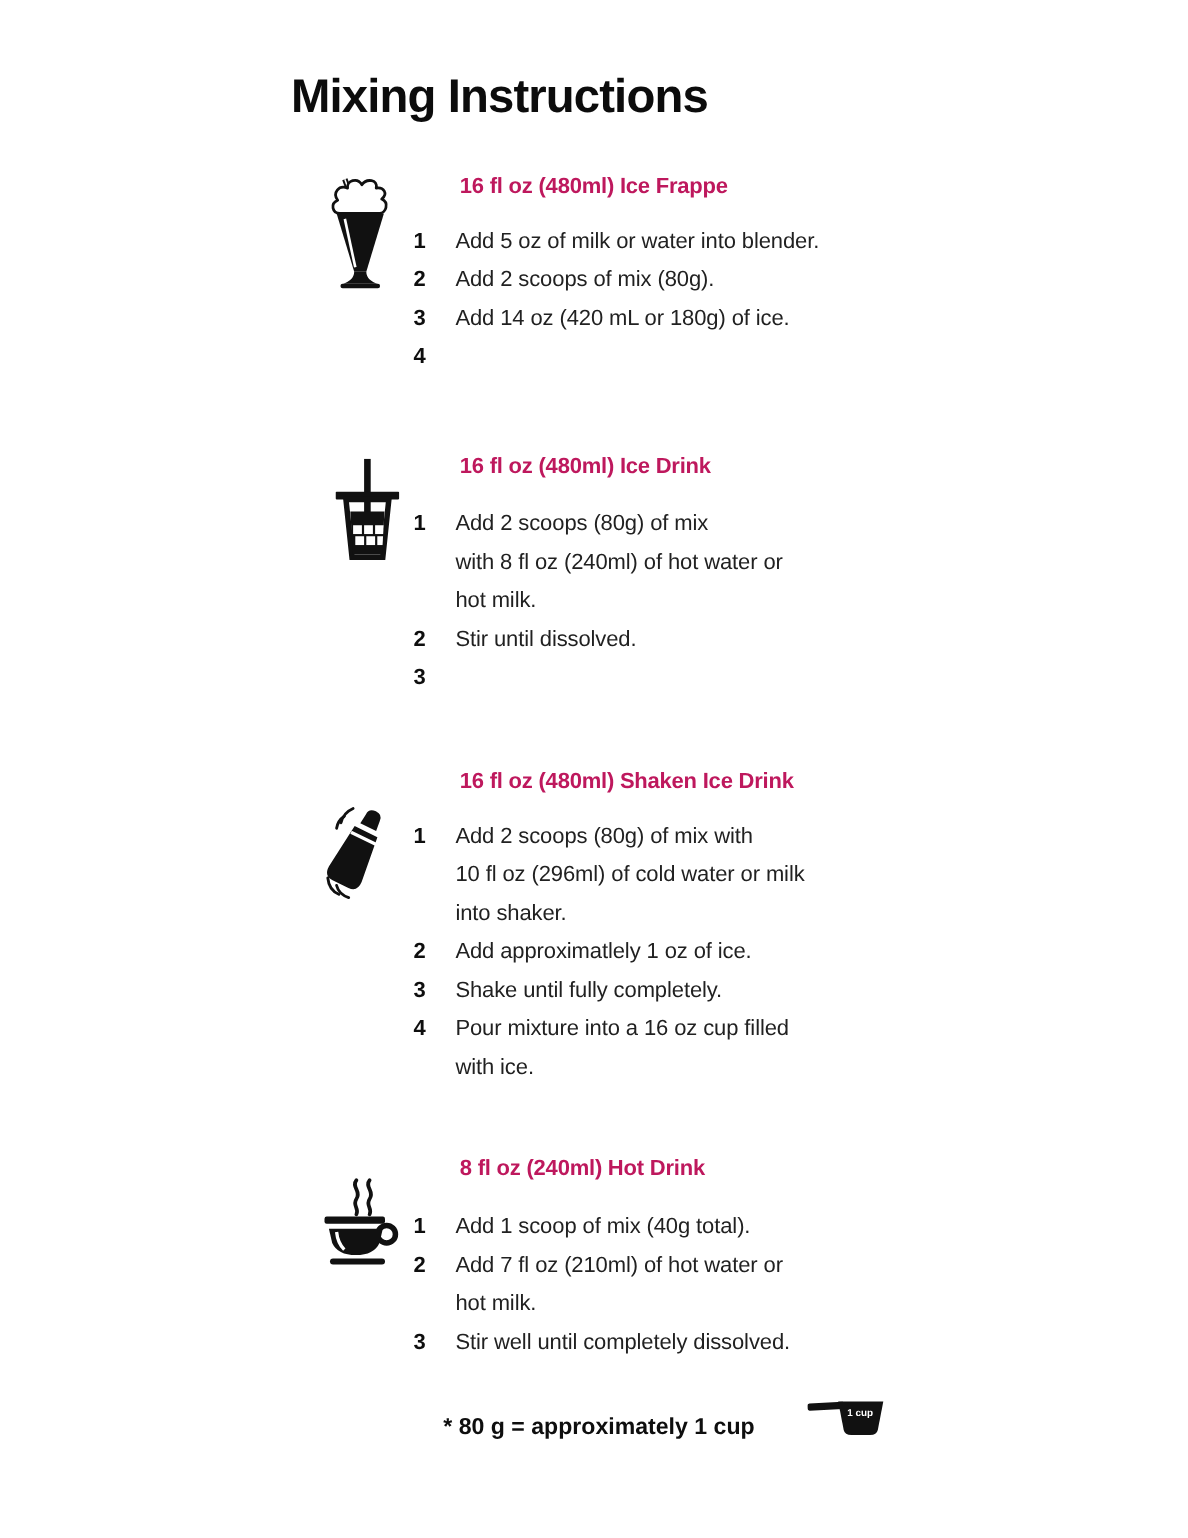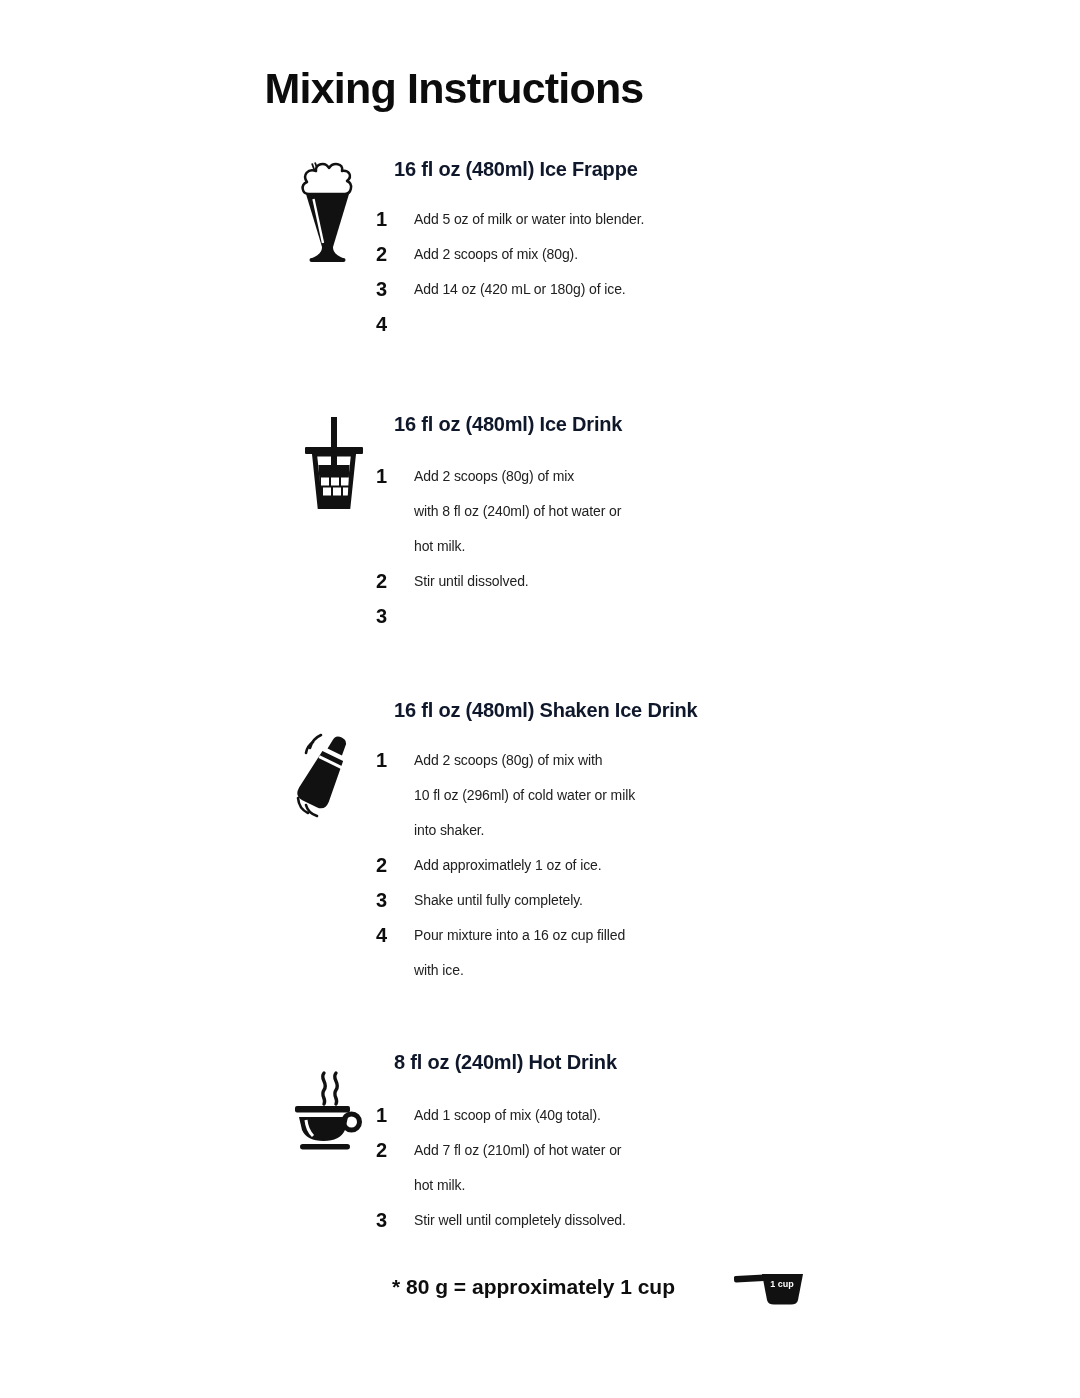--- a/index.html
+++ b/index.html
@@ -8,42 +8,42 @@
     overflow:hidden; font-family:"Liberation Sans","DejaVu Sans",sans-serif;
   }
   .title {
     position:absolute; top:67px; left:0; width:100%; margin:0;
     text-align:center; font-size:43px; line-height:43px; font-weight:800;
     letter-spacing:-0.8px; color:#0c0c0c;
   }
   .sec { position:absolute; left:0; width:1080px; }
   #s1 { top:155px; } #s2 { top:410px; } #s3 { top:696px; } #s4 { top:1048px; }
   .heading {
-    position:absolute; left:394px; top:0; margin:0; font-size:20px; font-weight:800;
-    line-height:28px; letter-spacing:-0.2px; color:#0f172a; white-space:nowrap;
+    position:absolute; left:418px; top:0; margin:0; font-size:20px; font-weight:800;
+    line-height:28px; letter-spacing:-0.2px; color:#be185d; white-space:nowrap;
   }
   .steps { position:absolute; left:376px; top:47px; }
   #s2 .steps { top:49px; }
   #s4 .steps { top:50px; }
   .step { display:flex; align-items:flex-start; }
   .step .n {
     flex:0 0 38px; width:38px; font-size:20px; font-weight:800;
     line-height:35px; color:#0e0e0e;
   }
   .ln {
-    display:block; font-size:14px; line-height:35px; letter-spacing:-0.1px;
+    display:block; font-size:20px; line-height:35px; letter-spacing:-0.1px;
     color:#212121; white-space:nowrap;
   }
   .icon { position:absolute; }
   #s1 .icon { left:299px; top:6px; }
   #s2 .icon { left:305px; top:7px; }
   #s3 .icon { left:292px; top:34px; }
   #s4 .icon { left:293px; top:22px; }
   .footer-note {
-    position:absolute; left:388px; top:1269px; margin:4px; font-size:21px;
+    position:absolute; left:388px; top:1269px; margin:15px; font-size:21px;
     font-weight:800; line-height:28px; color:#0e0e0e; white-space:nowrap;
   }
   .footer-icon { position:absolute; left:734px; top:1272px; }
   .cup-label-text { font-family:"Liberation Sans","DejaVu Sans",sans-serif; font-weight:bold; }
 </style>
 </head>
 <body>
 
 <div class="page">
 

